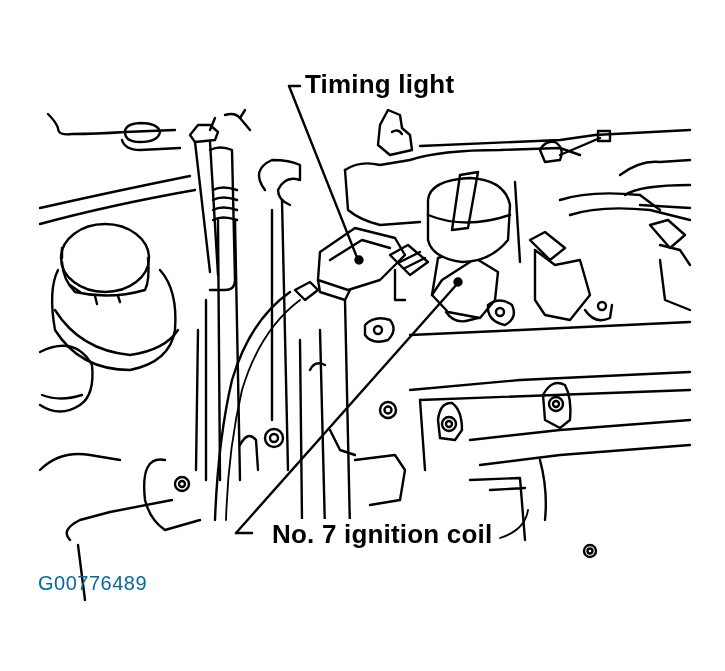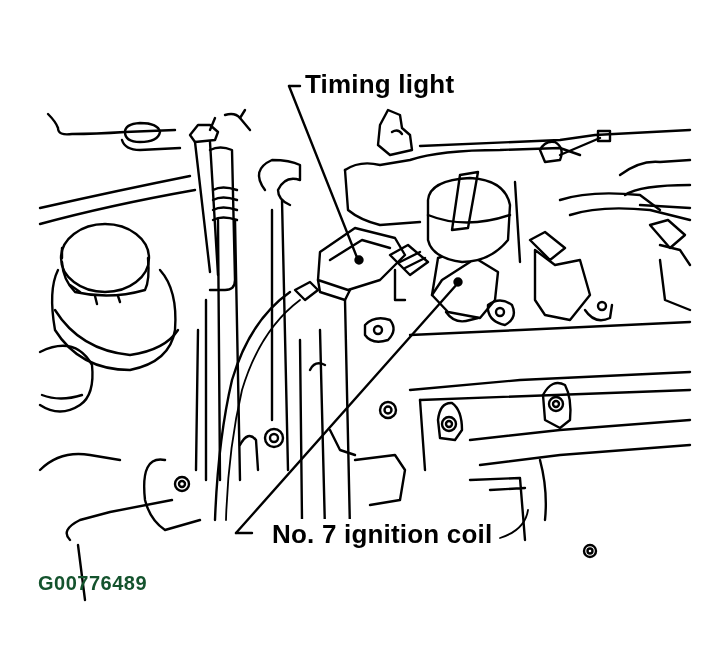--- a/index.html
+++ b/index.html
@@ -8,21 +8,21 @@
     svg.drawing { position: absolute; left: 0; top: 0; }
     svg.drawing path, svg.drawing line, svg.drawing ellipse, svg.drawing circle, svg.drawing rect, svg.drawing polyline, svg.drawing polygon {
       fill: none; stroke: #000; stroke-width: 2.4; stroke-linecap: round; stroke-linejoin: round;
     }
     svg.drawing .thin { stroke-width: 1.8; }
     svg.drawing .fill { fill: #000; }
     svg.drawing .whitefill { fill: #fff; }
     .callout { position: absolute; font-weight: bold; color: #000; font-size: 26px; letter-spacing: 0.2px; white-space: nowrap; background: #fff; padding: 0 2px; }
     #label-timing { left: 303px; top: 69px; font-size: 26px; }
     #label-coil { left: 270px; top: 519px; font-size: 26px; }
-    #figure-id { position: absolute; left: 38px; top: 572px; font-size: 20px; font-weight: bold; color: #14532d; letter-spacing: 0.5px; }
+    #figure-id { position: absolute; left: 38px; top: 572px; font-size: 20px; font-weight: normal; color: #0369a1; letter-spacing: 0.5px; }
   </style>
 </head>
 <body>
 
 <div id="figure">
   <svg class="drawing" width="725" height="671" viewBox="0 0 725 671">
 
     <path d="M48 114 Q56 122 58 128 Q58 136 72 134 Q95 134 125 132 L175 130"></path>
     <path d="M125 132 Q125 124 140 123 Q158 123 160 132 Q158 142 140 142 Q125 142 125 132 Z"></path>
     <path d="M122 140 Q125 150 140 150 L180 148"></path>

